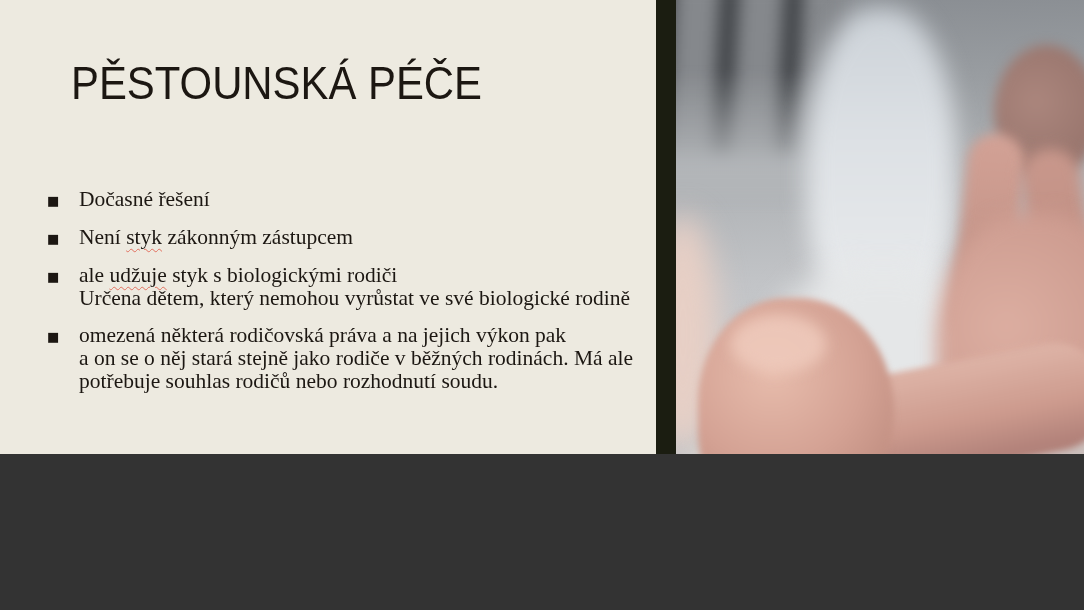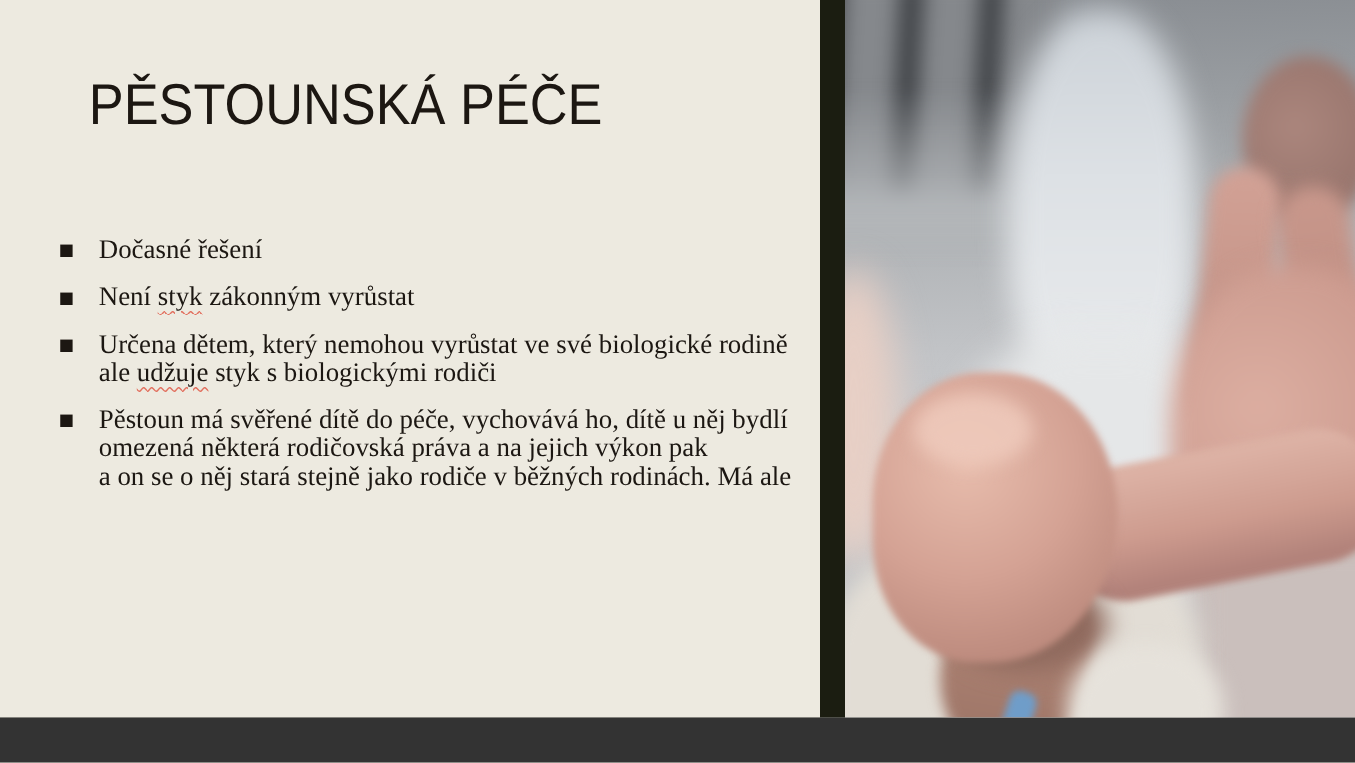--- a/index.html
+++ b/index.html
@@ -4,21 +4,21 @@
 <style>
   :root{
     --slide-bg:#EDEAE0;
     --text:#1C1712;
     --divider:#1B1D11;
     --squiggle:#E2705F;
   }
   *{margin:0;padding:0;box-sizing:border-box;}
   html,body{background:#333;}
   .canvas{
-    position:relative;width:1084px;height:574px;overflow:hidden;
+    position:relative;width:1084px;height:454px;overflow:hidden;
     background:var(--slide-bg);
     font-family:"Liberation Serif","DejaVu Serif",serif;
   }
   
   .slide-panel{position:absolute;left:0;top:0;width:656px;height:610px;background:var(--slide-bg);}
   .slide-title{
     position:absolute;left:71px;top:59px;
     font-family:"Liberation Sans","DejaVu Sans",sans-serif;
     font-size:46px;line-height:1.08;font-weight:400;color:var(--text);
     transform:scaleX(0.91);transform-origin:left top;white-space:nowrap;
@@ -109,36 +109,36 @@
     <div class="bullet-list" id="bullet-list">
         <div class="bullet">
           <span class="bullet-marker">■</span>
           <div class="bullet-lines">
             <div class="line"><span>Dočasné řešení</span></div>
           </div>
         </div>
         <div class="bullet">
           <span class="bullet-marker">■</span>
           <div class="bullet-lines">
-            <div class="line"><span>Není </span><span class="misspelled">styk</span><span> zákonným vyrůstat</span></div>
+            <div class="line"><span>Není </span><span class="misspelled">styk</span><span> zákonným zástupcem</span></div>
           </div>
         </div>
         <div class="bullet">
           <span class="bullet-marker">■</span>
           <div class="bullet-lines">
+            <div class="line"><span>ale </span><span class="misspelled">udžuje</span><span> styk s biologickými rodiči</span></div>
             <div class="line"><span>Určena dětem, který nemohou vyrůstat ve své biologické rodině</span></div>
-            <div class="line"><span>ale </span><span class="misspelled">udžuje</span><span> styk s biologickými rodiči</span></div>
           </div>
         </div>
         <div class="bullet">
           <span class="bullet-marker">■</span>
           <div class="bullet-lines">
-            <div class="line"><span>Pěstoun má svěřené dítě do péče, vychovává ho, dítě u něj bydlí</span></div>
             <div class="line"><span>omezená některá rodičovská práva a na jejich výkon pak</span></div>
             <div class="line"><span>a on se o něj stará stejně jako rodiče v běžných rodinách. Má ale</span></div>
+            <div class="line"><span>potřebuje souhlas rodičů nebo rozhodnutí soudu.</span></div>
           </div>
         </div>
       </div>
   </div>
 
   <div class="divider-bar"></div>
 
   <div class="photo-panel" role="img" aria-label="Blurred photo of a baby's hand gripping an adult's finger, crib bars in background">
     <div class="ph-bars"></div>
     <div class="ph-bars-fade"></div>

